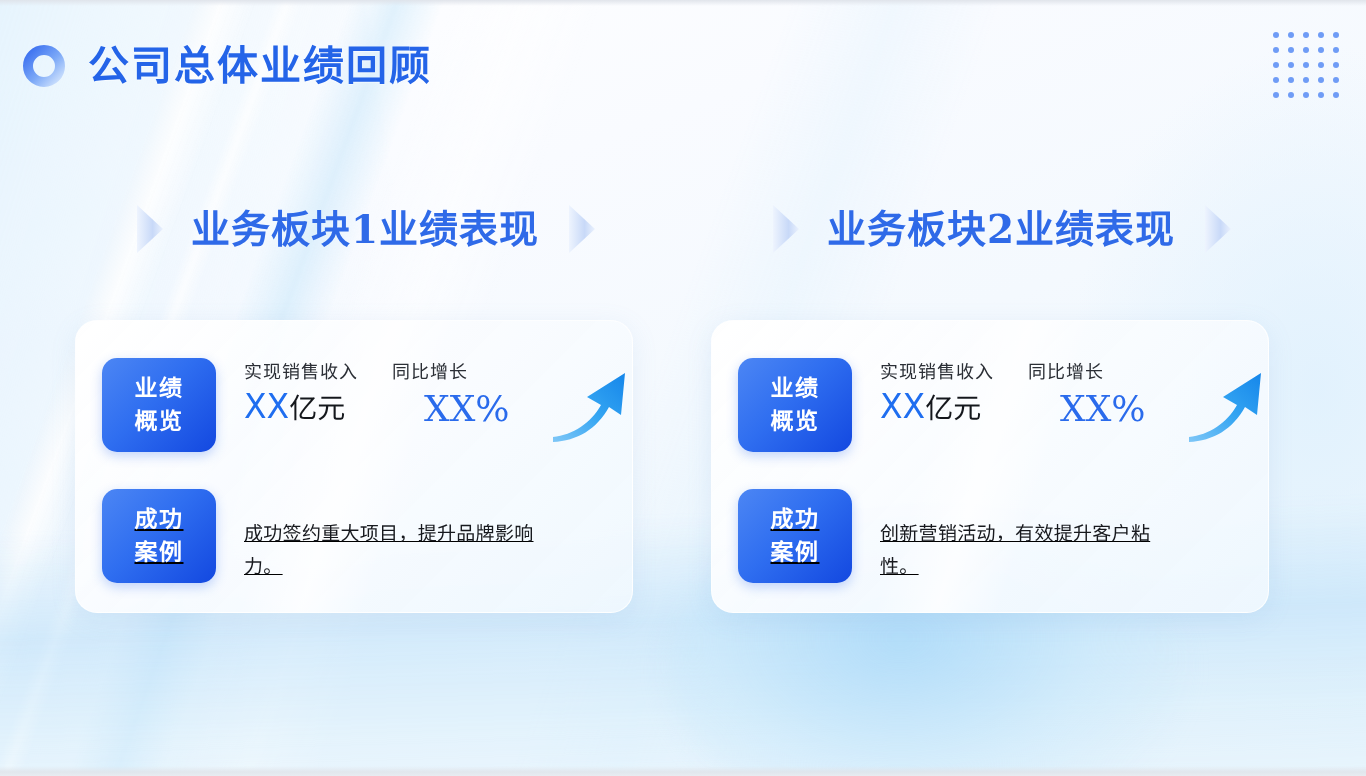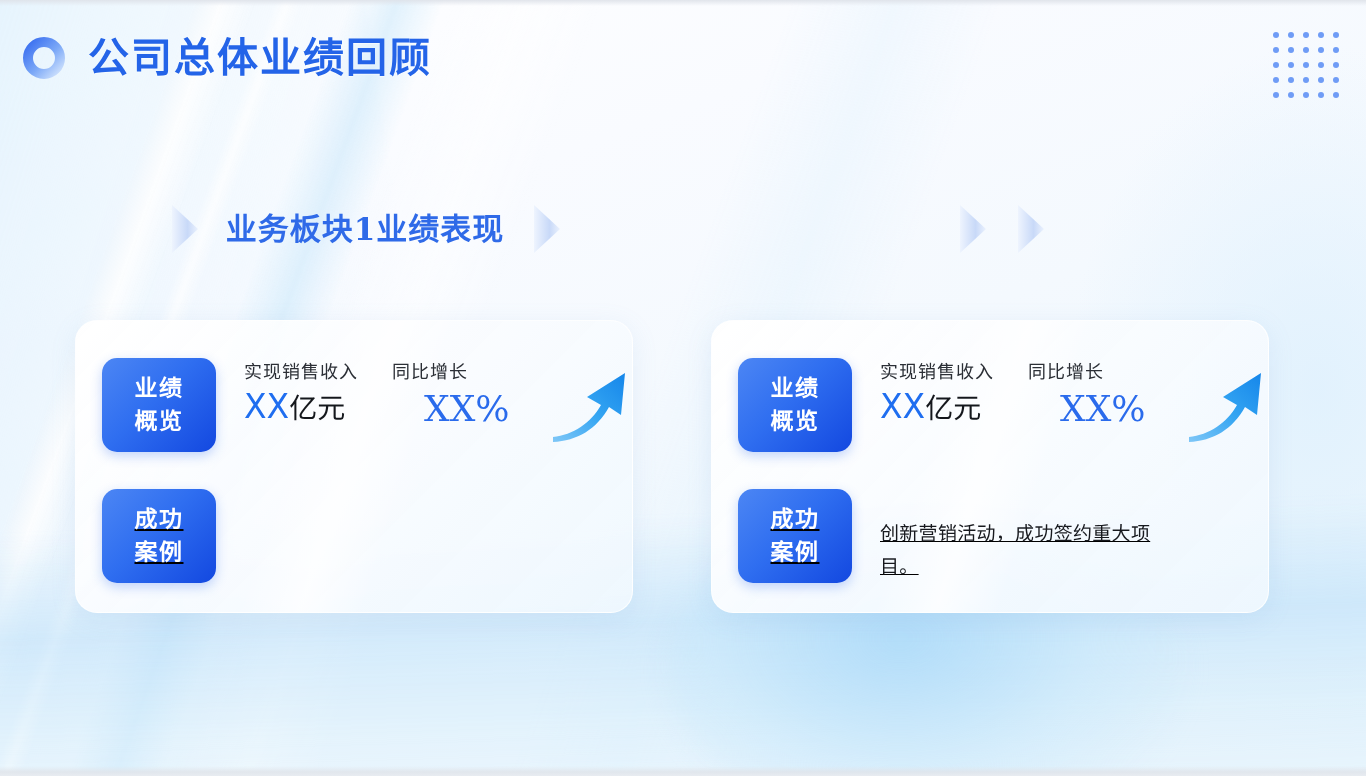--- a/index.html
+++ b/index.html
@@ -102,21 +102,21 @@
   }
 
   .bg-top-edge {
     left: 0; top: 0; width: 1366px; height: 6px;
     background: linear-gradient(180deg, rgba(222,226,233,0.9) 0%, rgba(255,255,255,0) 100%);
   }
 
   
   .header {
     position: absolute;
-    left: 22px; top: 36px;
+    left: 22px; top: 44px;
     display: flex;
     align-items: center;
     gap: 22px;
   }
 
   .ring-icon { width: 44px; height: 44px; display: block; }
 
   .slide-title {
     font-size: 41px;
     font-weight: 700;
@@ -158,21 +158,21 @@
     display: flex;
     align-items: center;
     justify-content: center;
     gap: 26px;
     position: relative;
   }
 
   .chev { width: 32px; height: 52px; flex: none; display: block; }
 
   .section-title {
-    font-size: 31px;
+    font-size: 39px;
     font-weight: 700;
     color: #2f6ae8;
     font-family: "DejaVu Serif", "Liberation Serif", serif;
     letter-spacing: 1px;
     line-height: 1;
     white-space: nowrap;
   }
 
   
   .card {
@@ -393,31 +393,33 @@
               </svg>
             </span>
           </div>
         </div>
 
         <div class="card-row row-case">
           <div class="badge">
             <span>成功</span>
             <span>案例</span>
           </div>
+          <p class="case-text">成功签约重大项目，提升品牌影响力。</p>
         </div>
       </div>
     </div>
 
     <div class="column">
       <div class="section-head">
         <span>
           <svg class="chev" viewBox="0 0 32 52" xmlns="http://www.w3.org/2000/svg" aria-hidden="true">
             <path d="M4 2 L30 26 L4 50 Z" fill="url(#chv1)"></path>
           </svg>
         </span>
+        <h2 class="section-title">业务板块2业绩表现</h2>
         <span>
           <svg class="chev" viewBox="0 0 32 52" xmlns="http://www.w3.org/2000/svg" aria-hidden="true">
             <path d="M4 2 L30 26 L4 50 Z" fill="url(#chv1)"></path>
           </svg>
         </span>
       </div>
 
       <div class="card">
         <div class="card-row row-perf">
           <div class="badge">
@@ -439,19 +441,19 @@
               </svg>
             </span>
           </div>
         </div>
 
         <div class="card-row row-case">
           <div class="badge">
             <span>成功</span>
             <span>案例</span>
           </div>
-          <p class="case-text">创新营销活动，成功签约重大项目。</p>
+          <p class="case-text">创新营销活动，有效提升客户粘性。</p>
         </div>
       </div>
     </div>
 
   </div>
 </div>
 
 </body></html>

